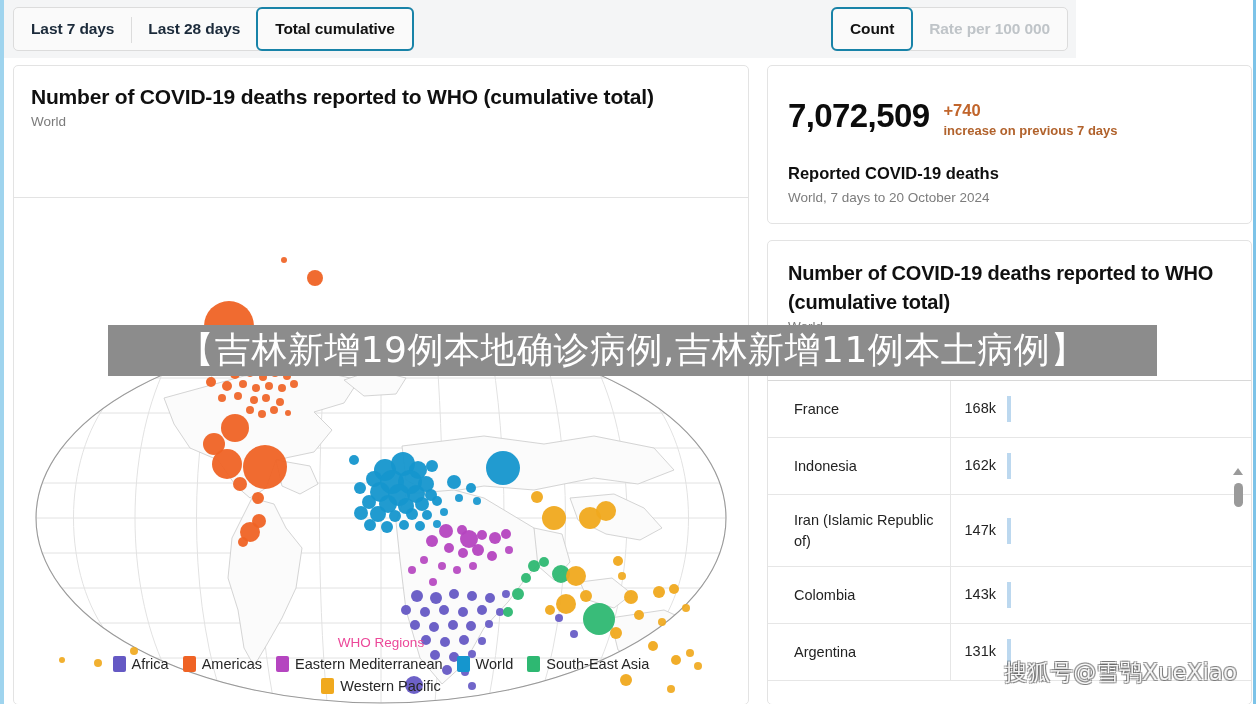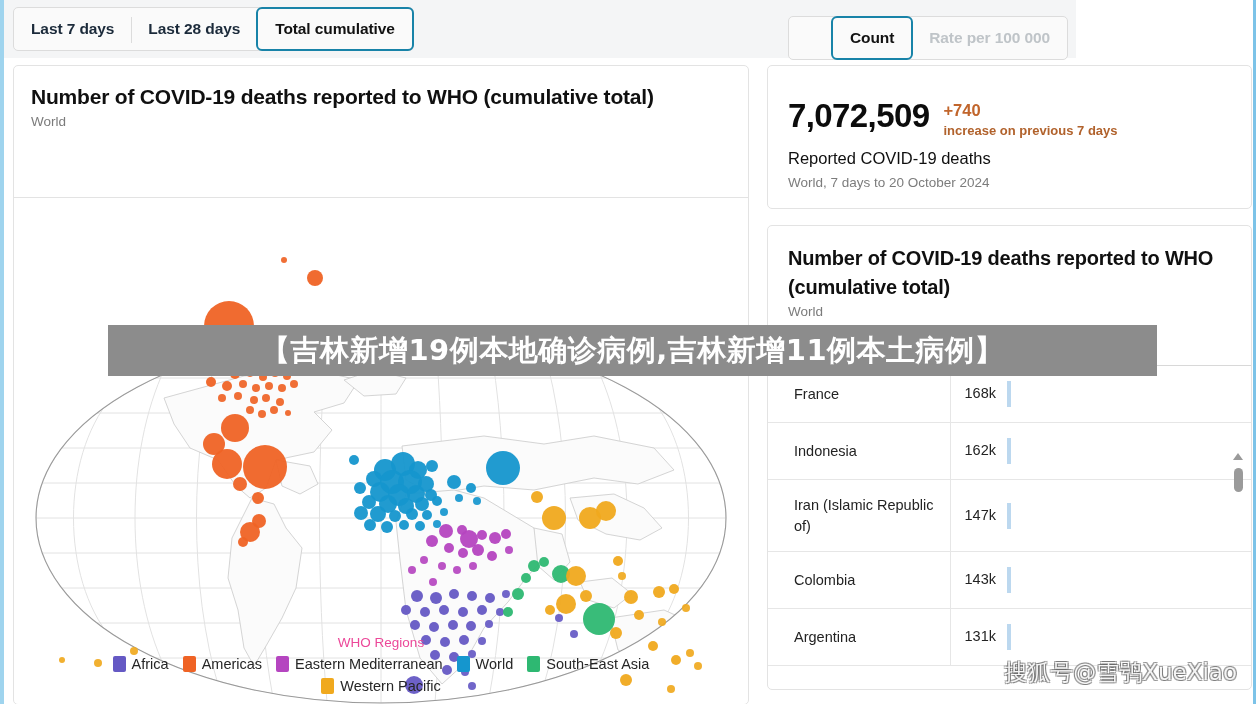--- a/index.html
+++ b/index.html
@@ -39,21 +39,21 @@
     display: flex;
     align-items: stretch;
     background: #fafafa;
     border: 1px solid #dcdcdc;
     border-radius: 5px;
     height: 44px;
     box-sizing: border-box;
     overflow: visible;
   }
   .tabs-left { left: 9px; top: 7px; }
-  .tabs-right { right: 8px; top: 16px; padding-left: 43px; }
+  .tabs-right { right: 8px; top: 7px; }
 
   .tgl {
     display: flex;
     align-items: center;
     justify-content: center;
     padding: 0 17px;
     font-size: 15.5px;
     font-weight: 700;
     color: #1b2a3a;
     background: transparent;
@@ -196,23 +196,23 @@
     line-height: 1.1;
   }
   .stat-delta-note {
     font-size: 13px;
     font-weight: 700;
     color: #b1622c;
     margin-top: 4px;
   }
   .stat-label {
     font-size: 16.5px;
-    font-weight: 400;
+    font-weight: 700;
     color: #0f0f0f;
-    margin-top: 11px;
+    margin-top: 26px;
   }
   .stat-scope {
     font-size: 13.5px;
     color: #7c7c7c;
     margin-top: 7px;
   }
 
   .table-card {
     background: #ffffff;
     border: 1px solid #e3e3e3;
@@ -321,22 +321,22 @@
     height: 51px;
     background: #8c8c8c;
     display: flex;
     align-items: center;
     justify-content: center;
     z-index: 40;
     pointer-events: none;
   }
   .wm-banner span {
     color: #ffffff;
-    font-size: 29px;
-    font-weight: 700;
+    font-size: 36px;
+    font-weight: 400;
     letter-spacing: 0.5px;
     font-family: "DejaVu Sans", sans-serif;
     white-space: nowrap;
   }
   .wm-corner {
     position: absolute;
     right: 16px;
     bottom: 16px;
     z-index: 45;
     pointer-events: none;

